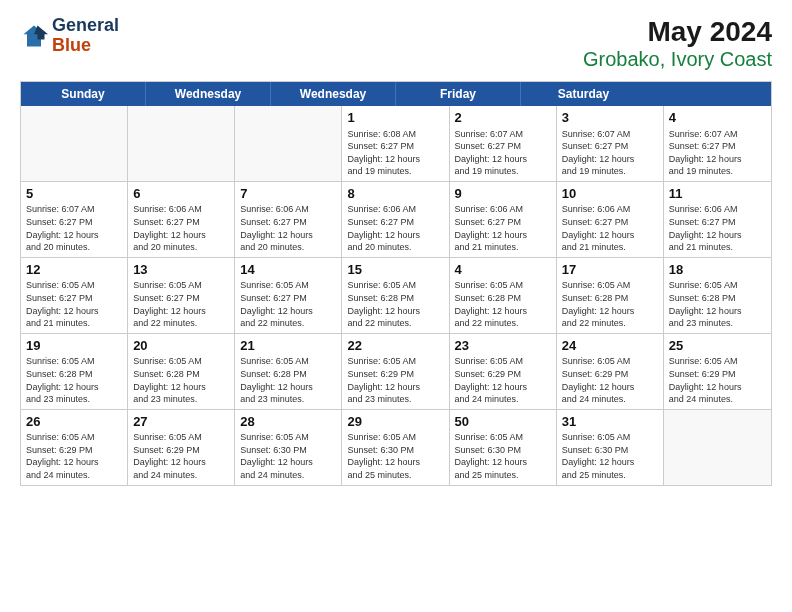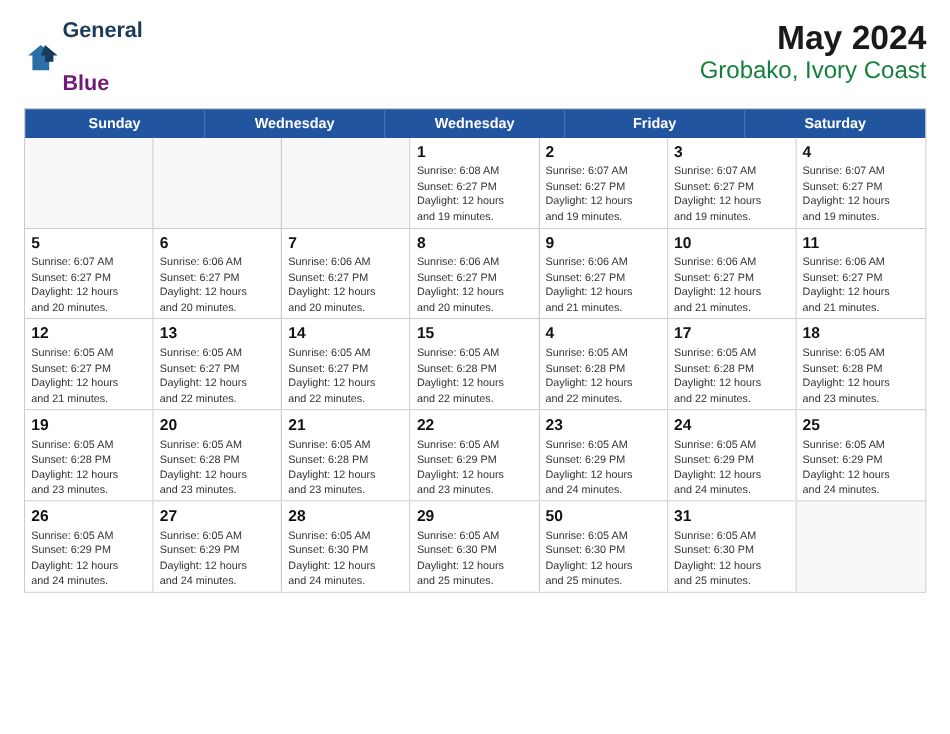--- a/index.html
+++ b/index.html
@@ -45,21 +45,21 @@
       color: #15803d;
     }
     .calendar {
       flex: 1;
       display: flex;
       flex-direction: column;
       border: 1px solid #ccc;
     }
     .cal-header {
       display: grid;
-      grid-template-columns: repeat(5, 1fr);
+      grid-template-columns: repeat(6, 1fr);
       background: #2255a0;
     }
     .cal-header-cell {
       color: #fff;
       font-size: 12px;
       font-weight: bold;
       text-align: center;
       padding: 5px 2px;
       border-right: 1px solid #4070c0;
     }
@@ -108,21 +108,21 @@
     <div class="logo">
       <svg class="logo-icon" viewBox="0 0 32 32">
         <rect x="0" y="0" width="32" height="32" fill="white"></rect>
         <polygon points="16,4 28,14 24,14 24,28 8,28 8,14 4,14" fill="#2a6fa8"></polygon>
         <polygon points="20,4 32,14 28,14 28,20 20,20 20,14 16,14" fill="#1a3a5c"></polygon>
       </svg>
       <div>
         <div style="font-size:18px;font-weight:bold;color:#1a3a5c;line-height:1.1;">
           <span>General</span>
         </div>
-        <div style="font-size:18px;font-weight:bold;color:#701a75;line-height:1.1;margin-top:24px;">
+        <div style="font-size:18px;font-weight:bold;color:#c2410c;line-height:1.1;">
           <span>Blue</span>
         </div>
       </div>
     </div>
     <div class="title-block">
       <div class="month-title">May 2024</div>
       <div class="location">Grobako, Ivory Coast</div>
     </div>
   </div>
 

